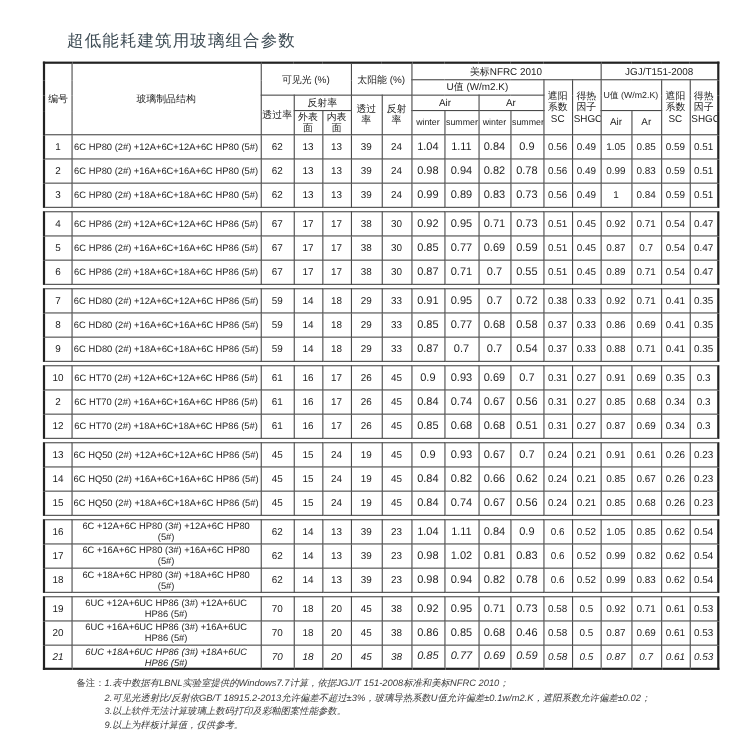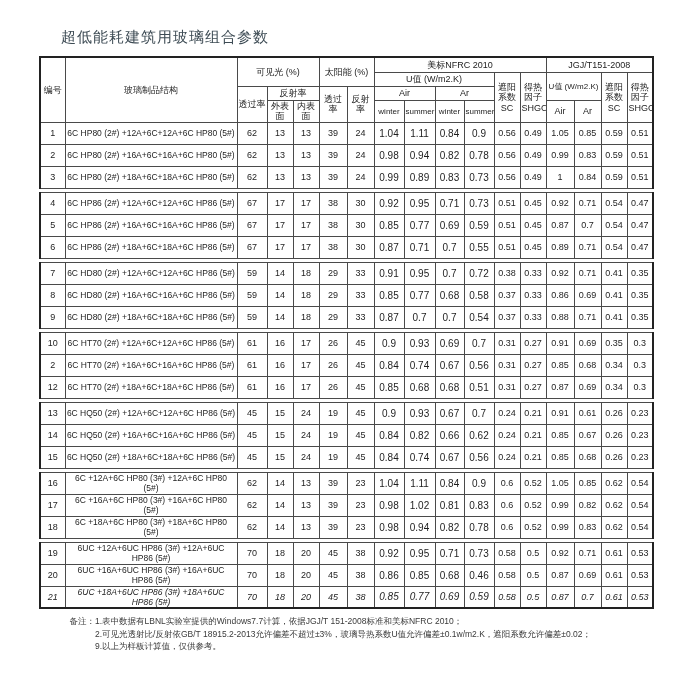--- a/index.html
+++ b/index.html
@@ -38,21 +38,21 @@
   .tbl tr.gap td{border:none;height:3px;padding:0;background:#fff;}
   .bl{border-left:2px solid #222 !important;margin-top:44px;}
   .br{border-right:2px solid #222 !important;}
   .bt{border-top:2px solid #222 !important;}
   .bb{border-bottom:2px solid #222 !important;font-style:italic;}
   .notes{
     display:flex;margin:7px 0 0 22px;width:600px;
     font-size:8.5px;color:#3a3a3a;line-height:1.35;
   }
   .notes .label{flex:0 0 34px;text-align:right;}
-  .notes .lines div{margin:0 0 1px 0;white-space:nowrap;}
+  .notes .lines div{margin:0 0 1px 0;white-space:nowrap;font-style:italic;}
 </style>
 </head>
 <body>
 
 <div class="page">
   <div class="title">超低能耗建筑用玻璃组合参数</div>
 
   <table class="tbl">
     <colgroup>
       <col style="width:25px">
@@ -528,16 +528,17 @@
           <td class="br bb">0.53</td>
         </tr>
       </tbody>
   </table>
 
   <div class="notes">
     <div class="label">备注：</div>
     <div class="lines">
       <div>1.表中数据有LBNL实验室提供的Windows7.7计算，依据JGJ/T 151-2008标准和美标NFRC 2010；</div>
       <div>2.可见光透射比/反射依GB/T 18915.2-2013允许偏差不超过±3%，玻璃导热系数U值允许偏差±0.1w/m2.K，遮阳系数允许偏差±0.02；</div>
+      <div>3.以上软件无法计算玻璃上数码打印及彩釉图案性能参数。</div>
       <div>9.以上为样板计算值，仅供参考。</div>
     </div>
   </div>
 </div>
 
 </body></html>

